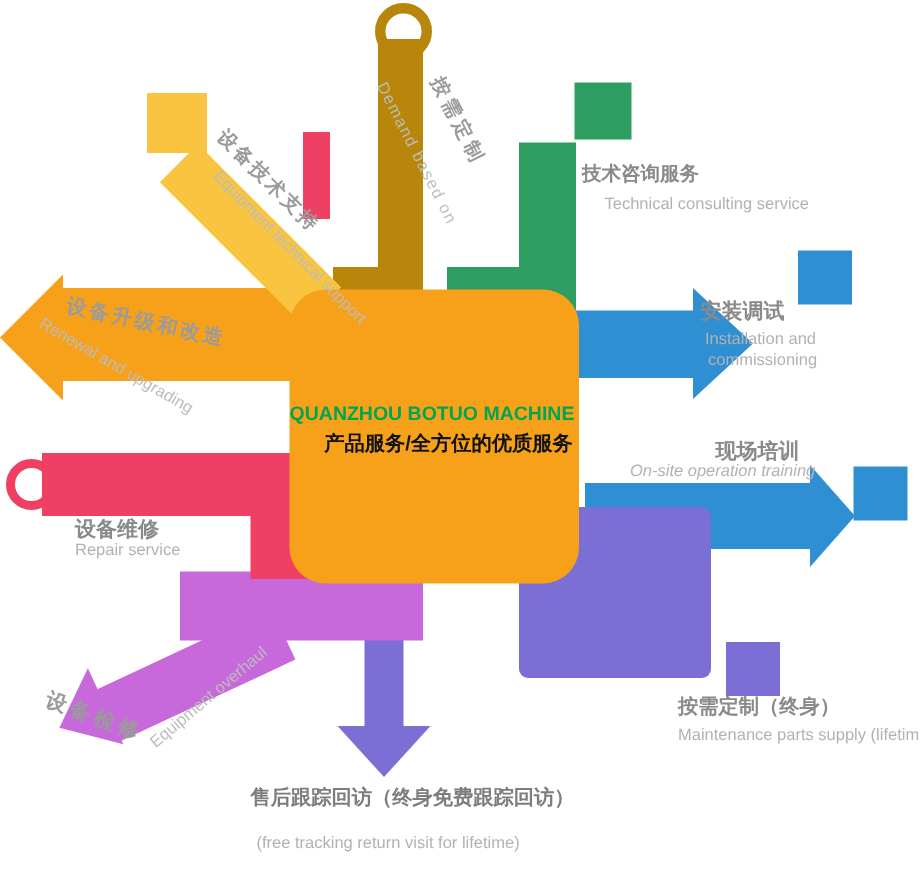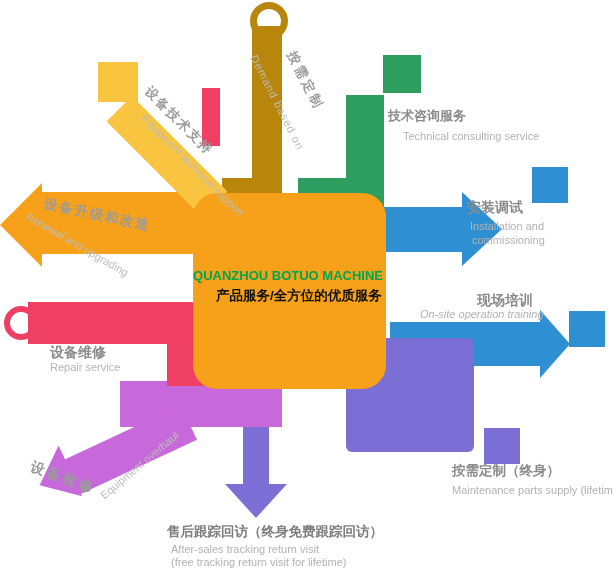--- a/index.html
+++ b/index.html
@@ -129,21 +129,20 @@
   <span class="lbl en training-en">On-site operation training</span>
 
   <div class="shape purple-block"></div>
   <div class="shape purple-square"></div>
   <span class="lbl zh parts-zh">按需定制（终身）</span>
   <span class="lbl en parts-en">Maintenance parts supply (lifetime)</span>
 
   <div class="shape purple2-bar"></div>
   <div class="shape purple2-head"></div>
   <span class="lbl zh after-zh">售后跟踪回访（终身免费跟踪回访）</span>
-  <span class="lbl en after-en1">After-sales tracking return visit</span>
   <span class="lbl en after-en2">(free tracking return visit for lifetime)</span>
 
   <div class="shape orchid-block"></div>
   <div class="shape orchid-arm"></div>
   <div class="shape orchid-head"></div>
   <span class="lbl zh rot overhaul-zh">设备检修</span>
   <span class="lbl en rot overhaul-en">Equipment overhaul</span>
 
   <div class="shape red-ring"></div>
   <div class="shape red-bar"></div>

